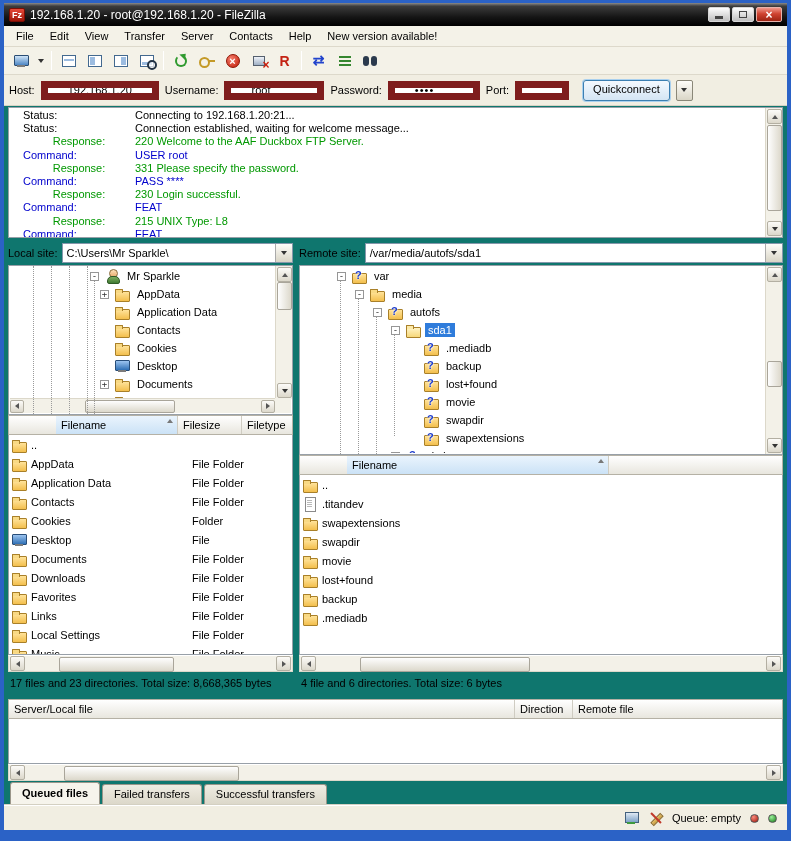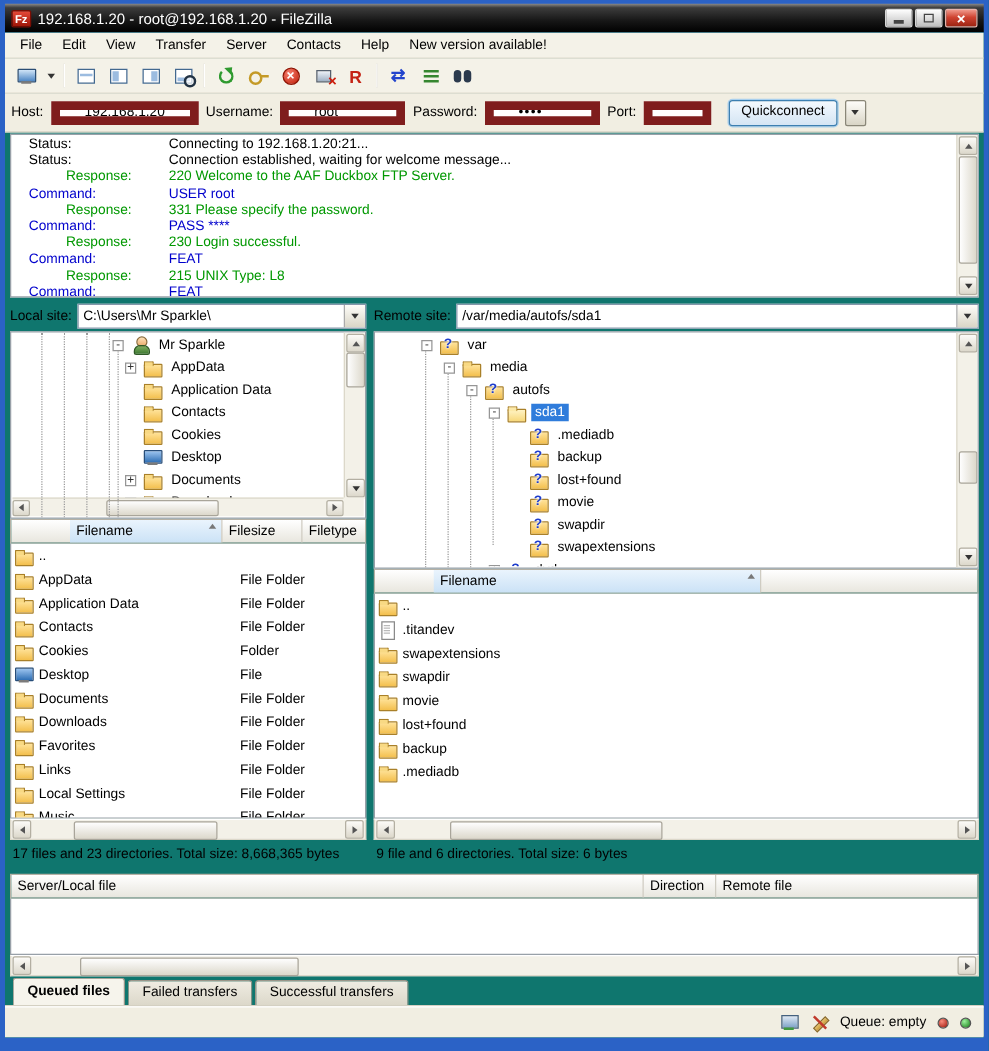--- a/index.html
+++ b/index.html
@@ -699,21 +699,21 @@
         </div>
       <div class="hscroll">
         <div class="sbtn">
             <span class="tri-left"></span>
           </div>
         <div class="sthumb h" style="left:60px;width:170px"></div>
         <div class="sbtn">
             <span class="tri-right"></span>
           </div>
       </div>
-      <div class="panestatus">9 file and 6 directories. Total size: 6 bytes</div>
+      <div class="panestatus">4 file and 6 directories. Total size: 6 bytes</div>
     </div>
   </div>
 
   <div class="queue">
     <div class="lheaders">
       <div class="hcell h-q1">
           <span>Server/Local file</span>
         </div>
       <div class="hcell h-q2">
           <span>Direction</span>

